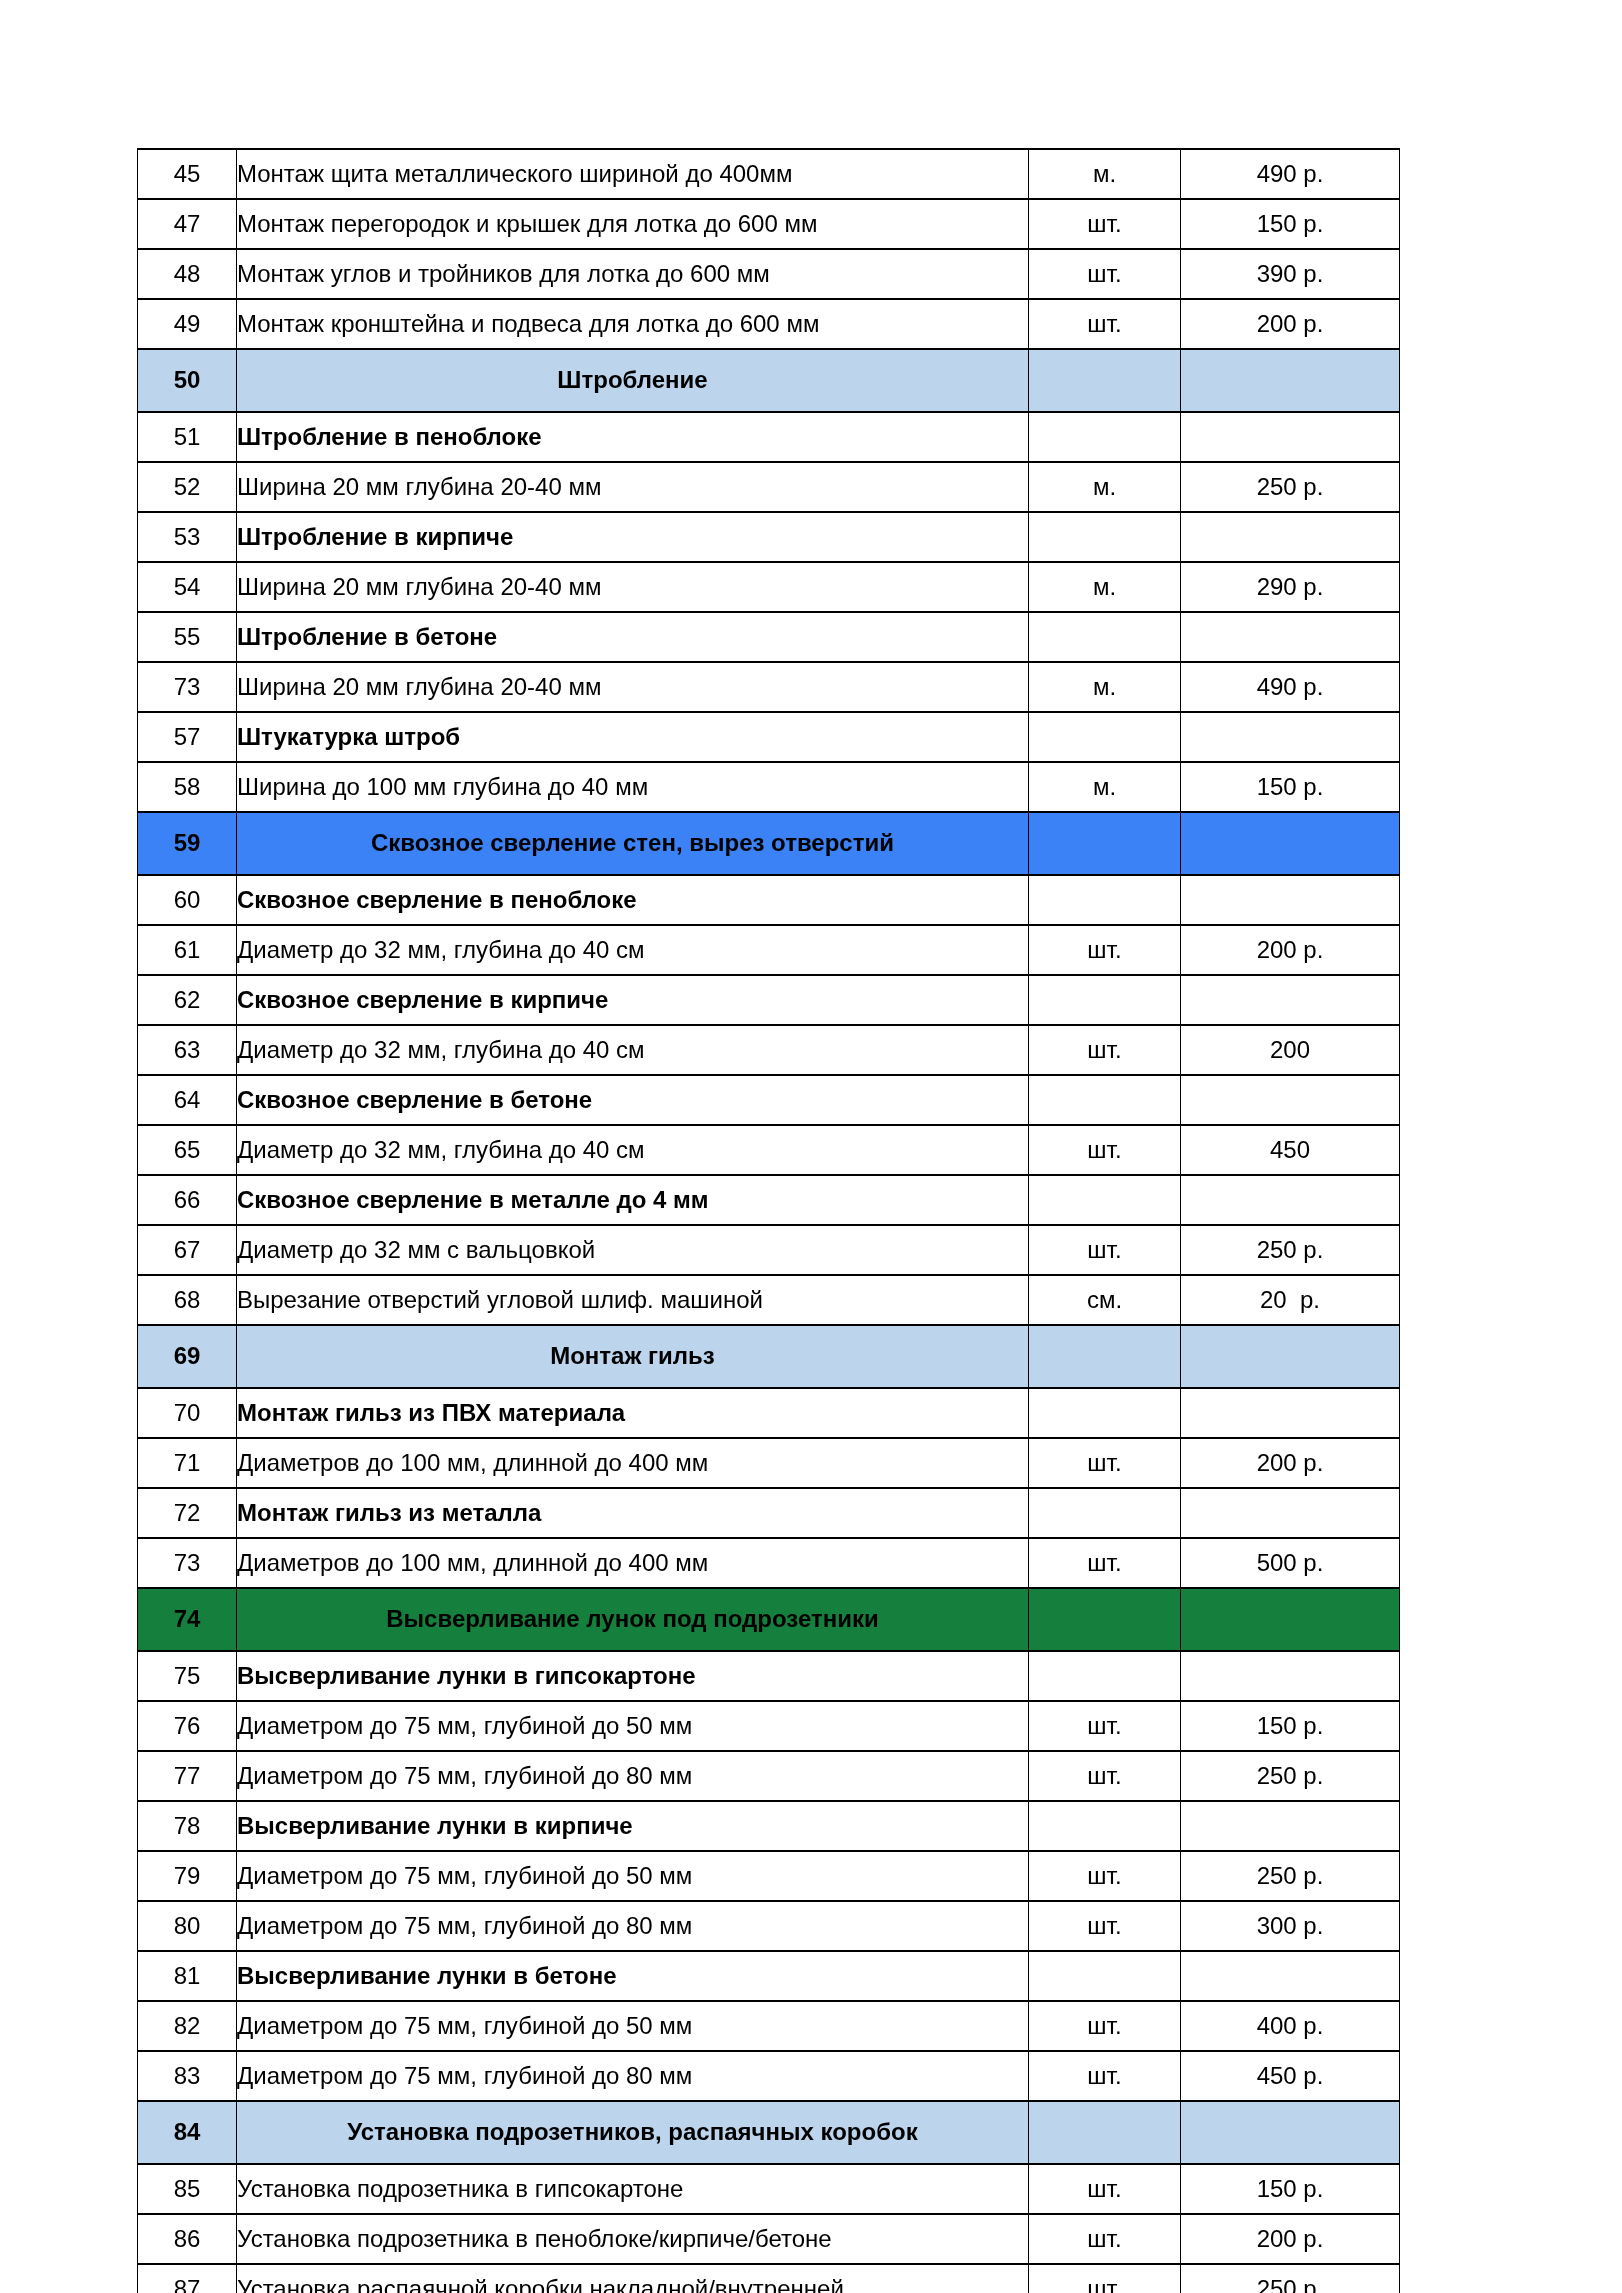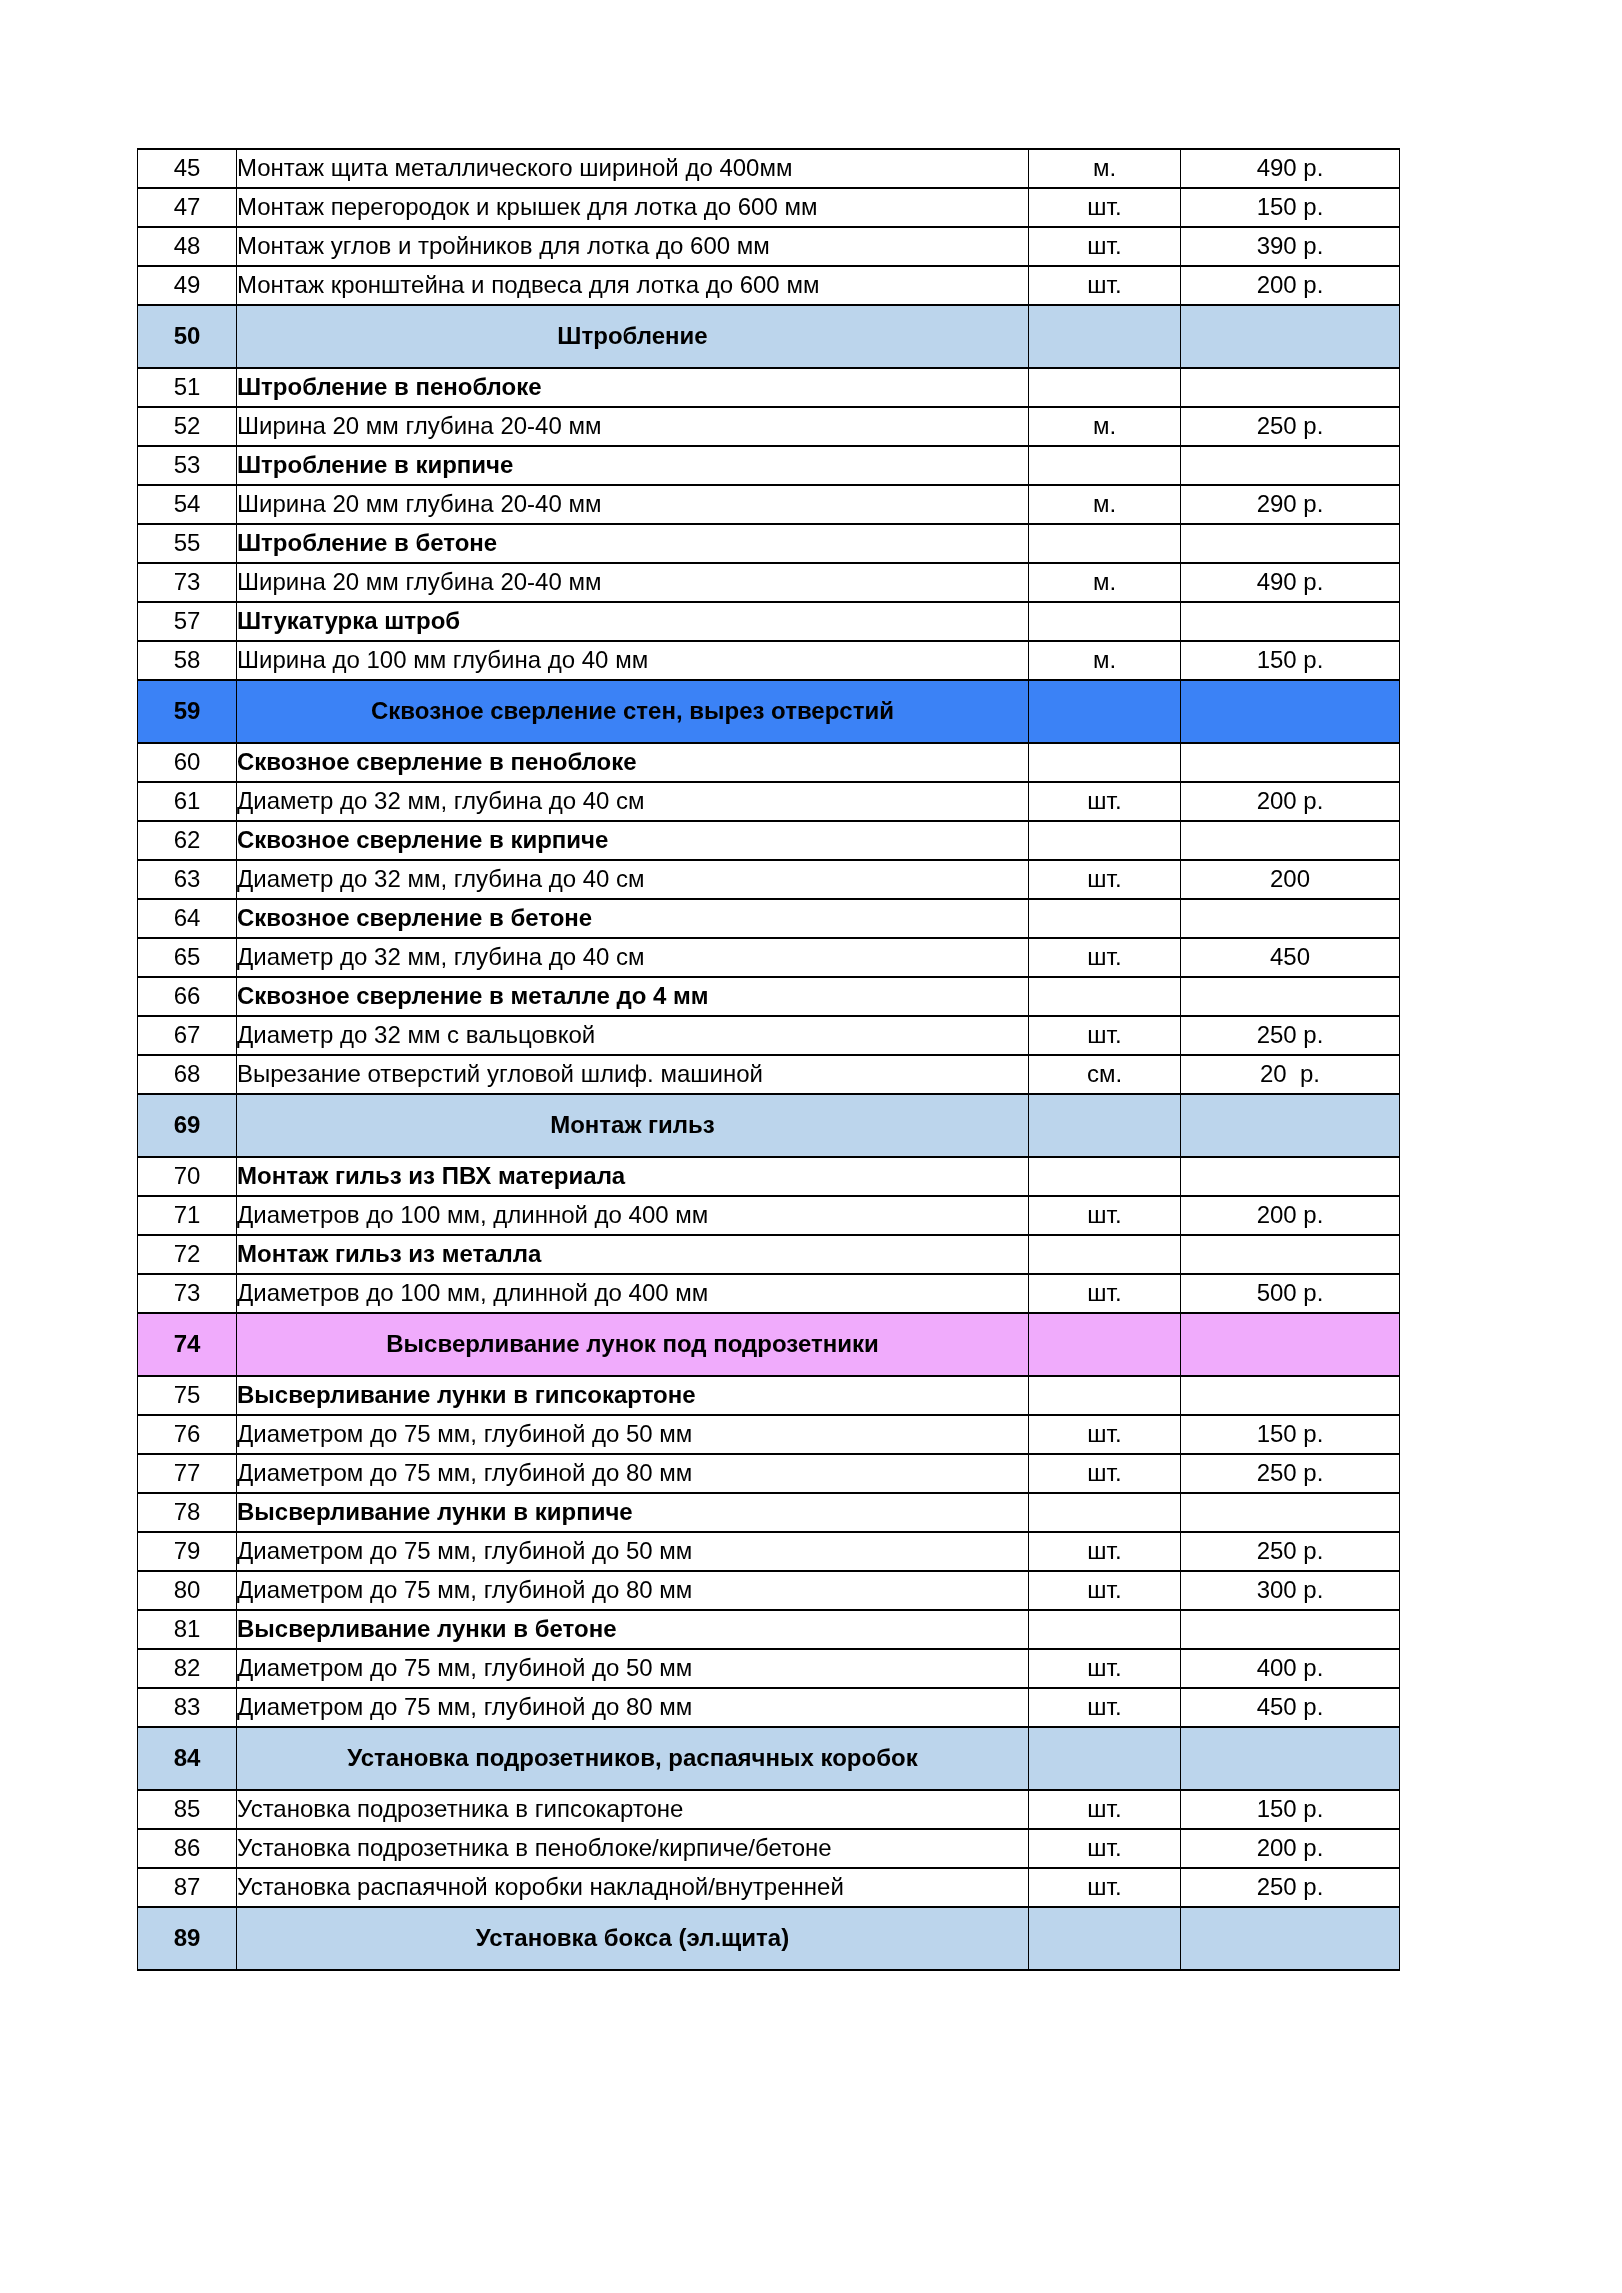--- a/index.html
+++ b/index.html
@@ -31,21 +31,21 @@
     border-top-width: 2.9px;
     border-bottom-width: 2.9px;
     font-family: "Liberation Sans", sans-serif;
     font-size: 24px;
     line-height: 1.1;
     color: #000000;
     vertical-align: middle;
     overflow: hidden;
     padding: 0;
   }
-  tr.row-item, tr.row-subsection { height: 39px; background: #ffffff; }
+  tr.row-item, tr.row-subsection { height: 50px; background: #ffffff; }
   tr.row-section { height: 63px; }
   td.cell-num   { text-align: center; }
   td.cell-desc  { text-align: left; padding: 0 7.7px; }
   td.cell-unit  { text-align: center; }
   td.cell-price { text-align: center; white-space: pre; }
   tr.row-section td.cell-num  { font-weight: bold; }
   tr.row-section td.cell-desc { text-align: center; font-weight: bold; }
   tr.row-subsection td.cell-desc { font-weight: bold; }
 </style>
 </head>
@@ -221,21 +221,21 @@
           <td class="cell-desc">Монтаж гильз из металла</td>
           <td class="cell-unit"></td>
           <td class="cell-price"></td>
         </tr>
         <tr class="row-item">
           <td class="cell-num">73</td>
           <td class="cell-desc">Диаметров до 100 мм, длинной до 400 мм</td>
           <td class="cell-unit">шт.</td>
           <td class="cell-price">500 р.</td>
         </tr>
-        <tr class="row-section" style="background: #f0abfc;">
+        <tr class="row-section" style="background: #15803d;">
           <td class="cell-num">74</td>
           <td class="cell-desc">Высверливание лунок под подрозетники</td>
           <td class="cell-unit"></td>
           <td class="cell-price"></td>
         </tr>
         <tr class="row-subsection">
           <td class="cell-num">75</td>
           <td class="cell-desc">Высверливание лунки в гипсокартоне</td>
           <td class="cell-unit"></td>
           <td class="cell-price"></td>

